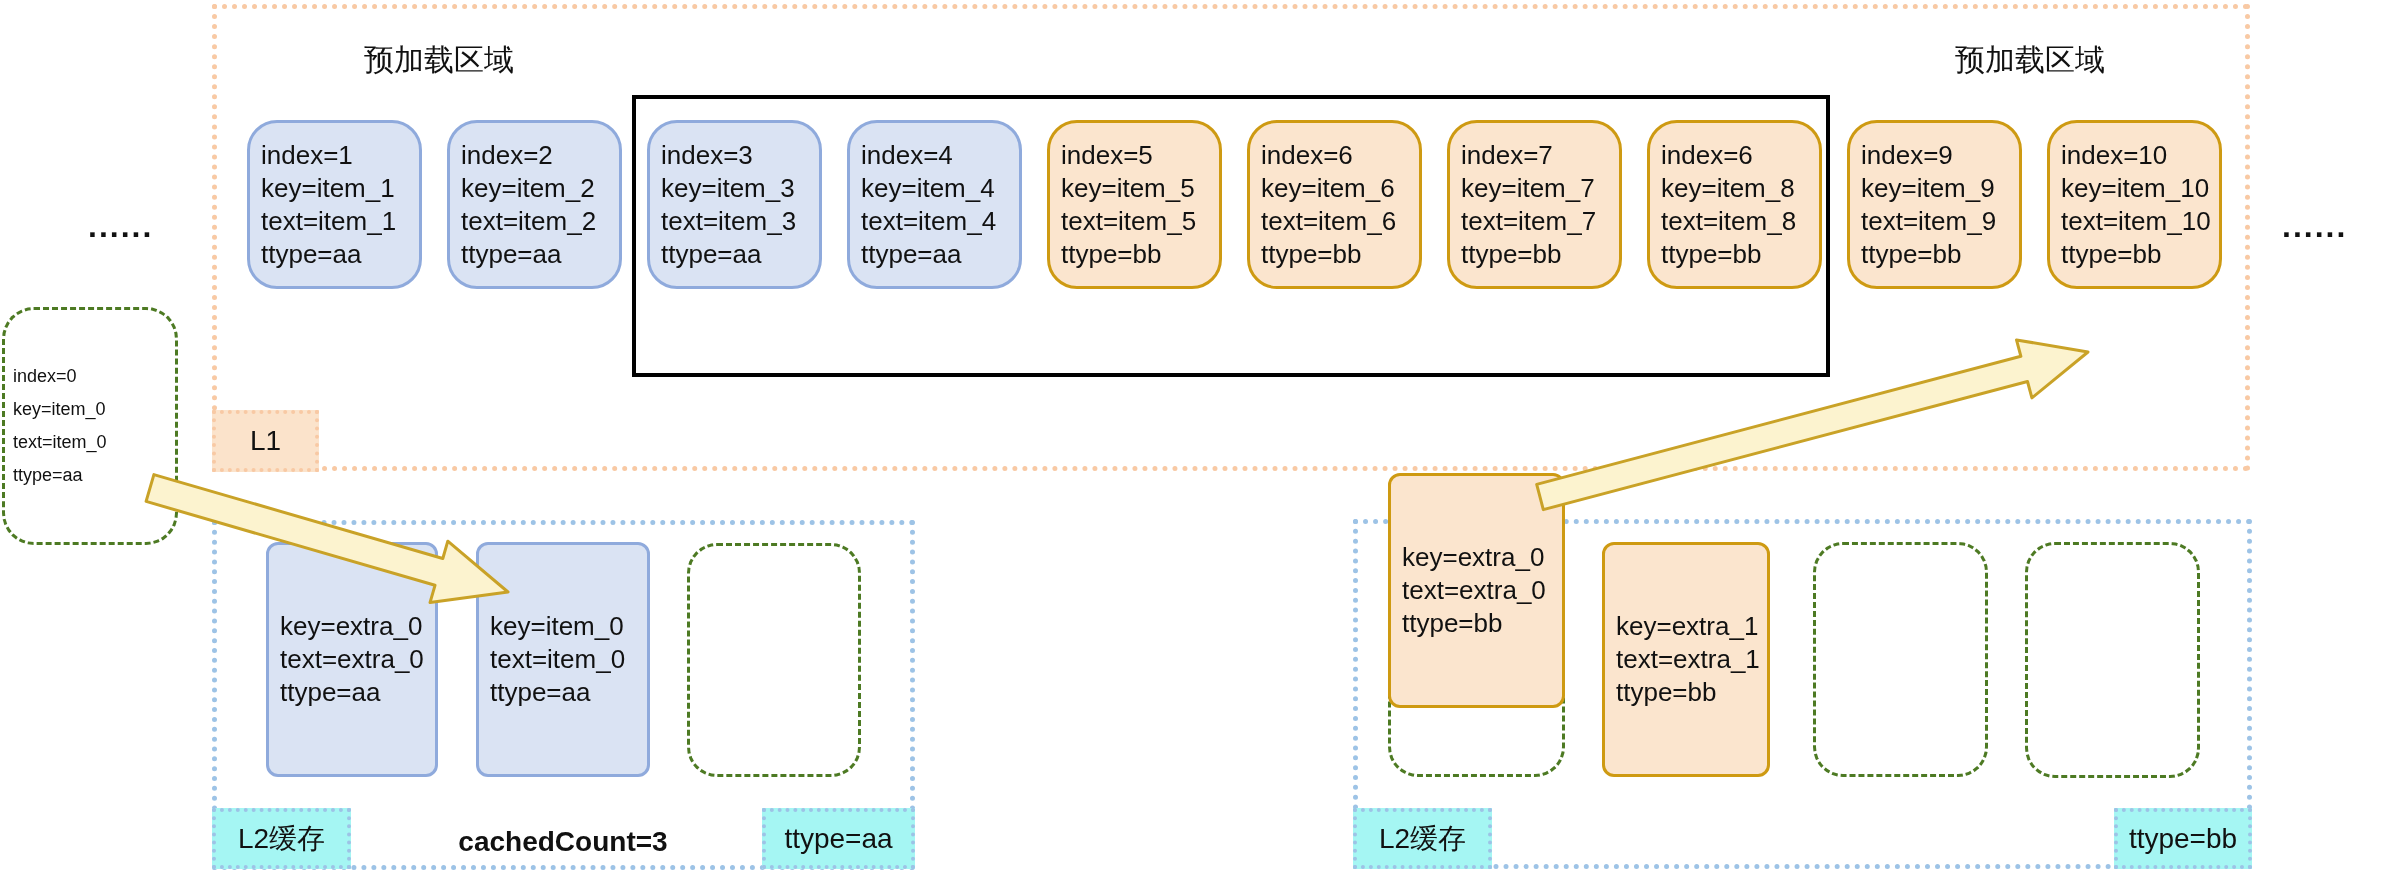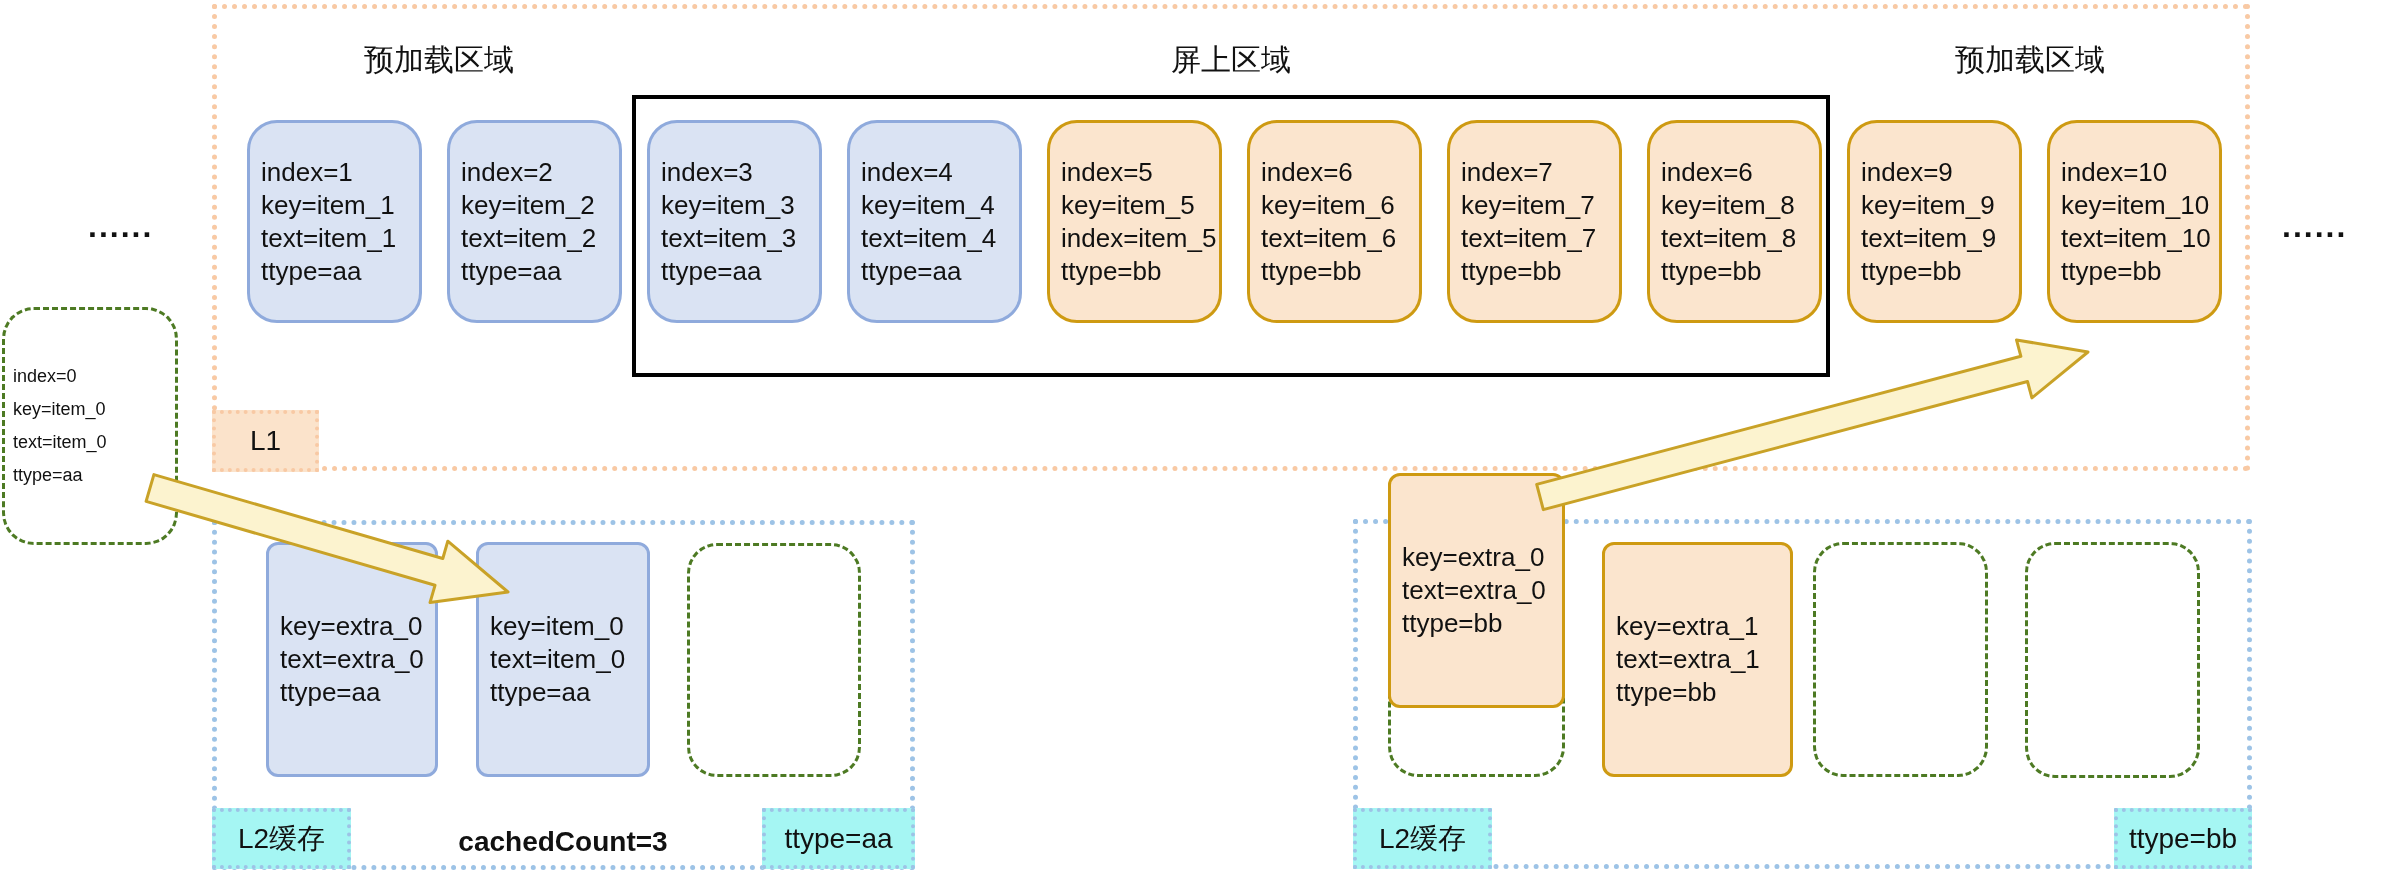--- a/index.html
+++ b/index.html
@@ -20,21 +20,21 @@
   .zl-mid{left:1091px;}
   .zl-right{left:1890px;}
   .onscreen-rect{
     position:absolute;left:632px;top:95px;width:1198px;height:282px;
     border:4px solid #000;box-sizing:border-box;
   }
   .card-row{
     position:absolute;left:247px;top:120px;display:flex;gap:25px;
   }
   .card{
-    width:175px;height:203px;border-radius:30px;box-sizing:border-box;
+    width:175px;height:169px;border-radius:30px;box-sizing:border-box;
     display:flex;flex-direction:column;justify-content:center;
     padding-left:11px;font-size:26px;line-height:33px;white-space:nowrap;
   }
   .card span{display:block;}
   .blue{background:#dae3f3;border:3px solid #8faadc;}
   .orange{background:#fbe5ce;border:3px solid #ce9a12;}
   .l1-tag{
     position:absolute;left:212px;top:410px;width:107px;height:62px;
     background:#fbe3cb;border:4px dotted #f8c9a4;box-sizing:border-box;
     display:flex;align-items:center;justify-content:center;font-size:28px;
@@ -80,21 +80,20 @@
   .mid{z-index:5;}
 </style>
 </head>
 <body>
 
 <div id="canvas">
 
   <div class="l1-box"></div>
 
   <div class="zone-label zl-left">预加载区域</div>
-  <div class="zone-label zl-mid">屏上区域</div>
   <div class="zone-label zl-right">预加载区域</div>
 
   <div class="onscreen-rect"></div>
 
   <div class="card-row">
 
       <div class="card blue">
         <span>index=1</span>
         <span>key=item_1</span>
         <span>text=item_1</span>
@@ -118,21 +117,21 @@
       <div class="card blue">
         <span>index=4</span>
         <span>key=item_4</span>
         <span>text=item_4</span>
         <span>ttype=aa</span>
       </div>
 
       <div class="card orange">
         <span>index=5</span>
         <span>key=item_5</span>
-        <span>index=item_5</span>
+        <span>text=item_5</span>
         <span>ttype=bb</span>
       </div>
 
       <div class="card orange">
         <span>index=6</span>
         <span>key=item_6</span>
         <span>text=item_6</span>
         <span>ttype=bb</span>
       </div>
 
@@ -196,21 +195,21 @@
   <div class="cyan-tag" style="left:762px;top:808px;width:153px;height:61px;">ttype=aa</div>
 
   <div class="l2-box l2-right"></div>
 
   <div class="slot under" style="left:1388px;top:542px;width:177px;height:235px;"></div>
   <div class="abs-card orange floating" style="left:1388px;top:473px;width:177px;height:235px;background:#fbe5ce;">
     <span>key=extra_0</span>
     <span>text=extra_0</span>
     <span>ttype=bb</span>
   </div>
-  <div class="abs-card orange mid" style="left:1602px;top:542px;width:191px;height:235px;">
+  <div class="abs-card orange mid" style="left:1602px;top:542px;width:168px;height:235px;">
     <span>key=extra_1</span>
     <span>text=extra_1</span>
     <span>ttype=bb</span>
   </div>
   <div class="slot" style="left:1813px;top:542px;width:175px;height:235px;"></div>
   <div class="slot" style="left:2025px;top:542px;width:175px;height:236px;"></div>
 
   <div class="cyan-tag" style="left:1353px;top:808px;width:139px;height:61px;">L2缓存</div>
   <div class="cyan-tag" style="left:2114px;top:808px;width:138px;height:61px;">ttype=bb</div>
 

